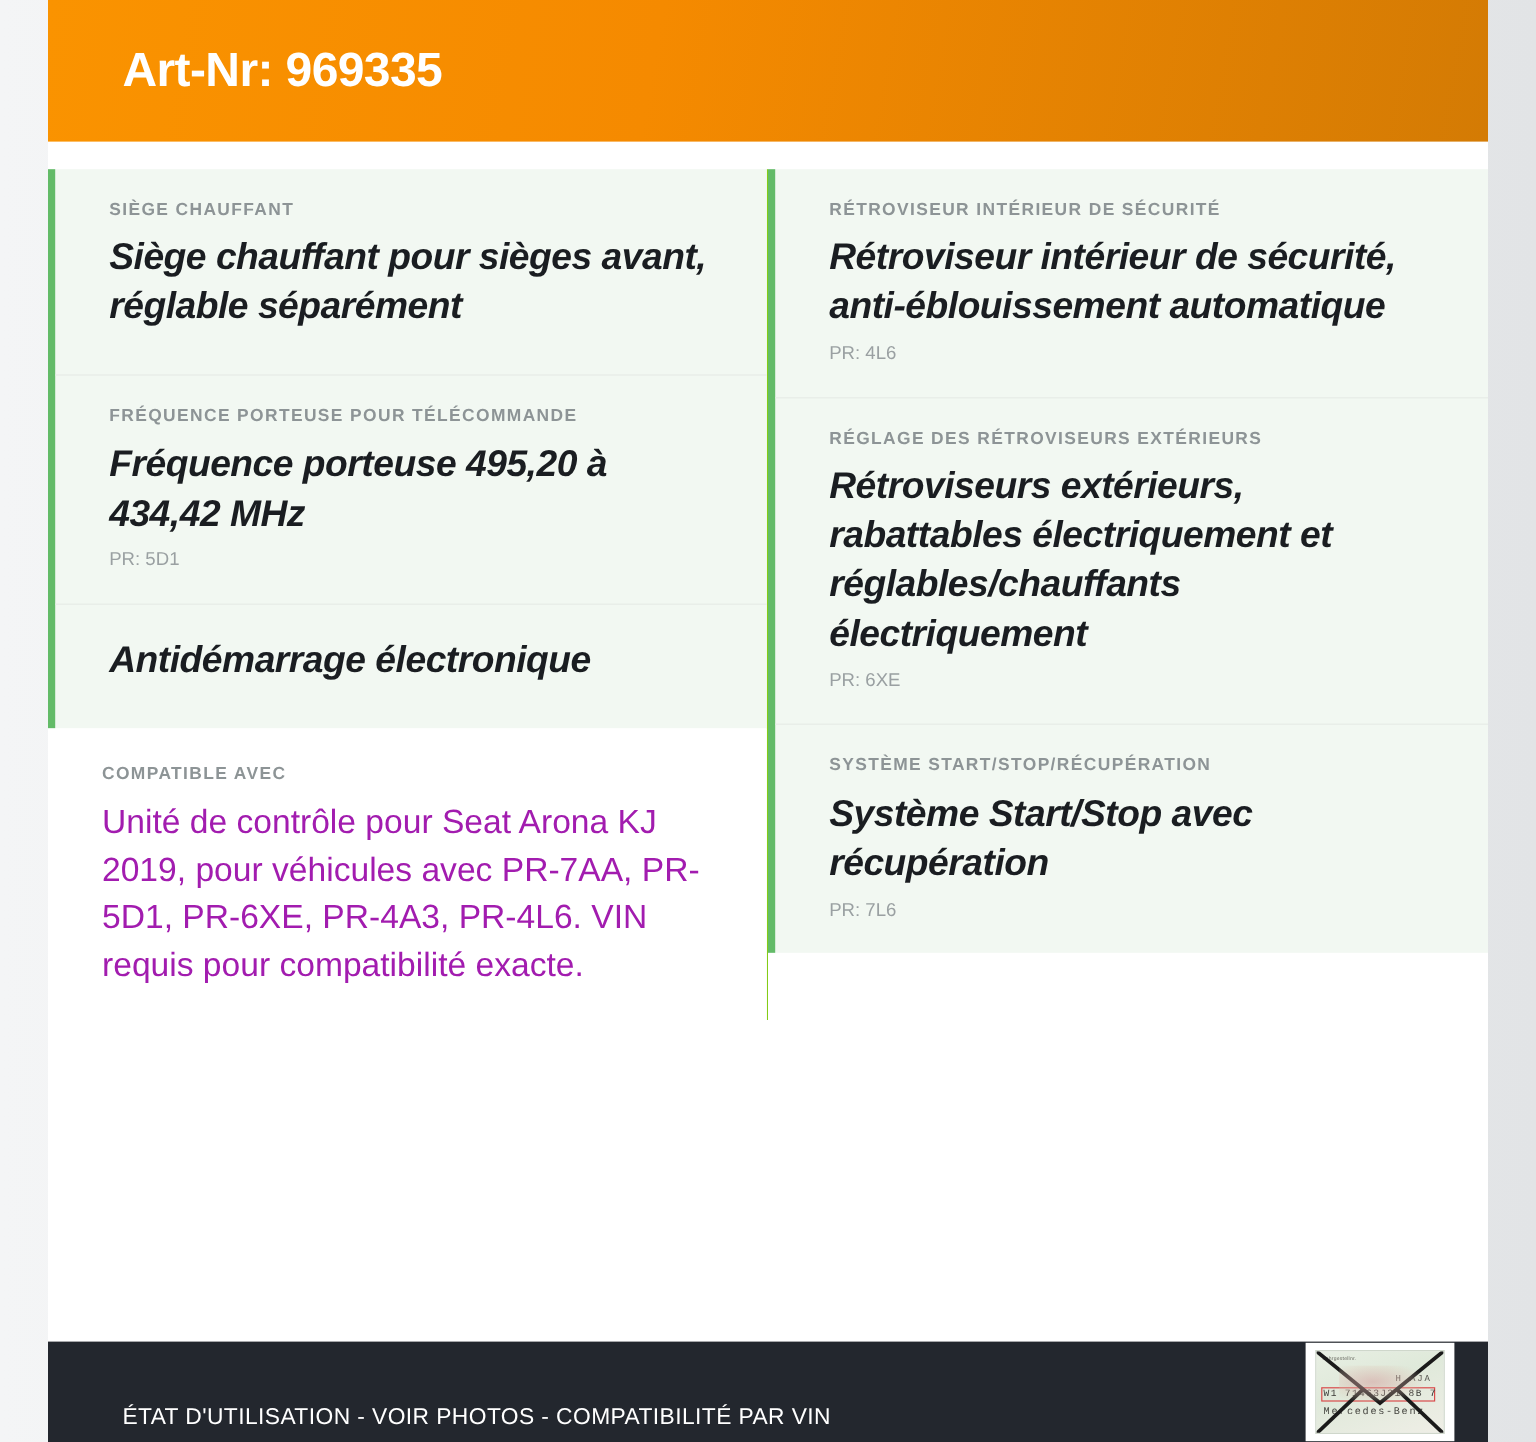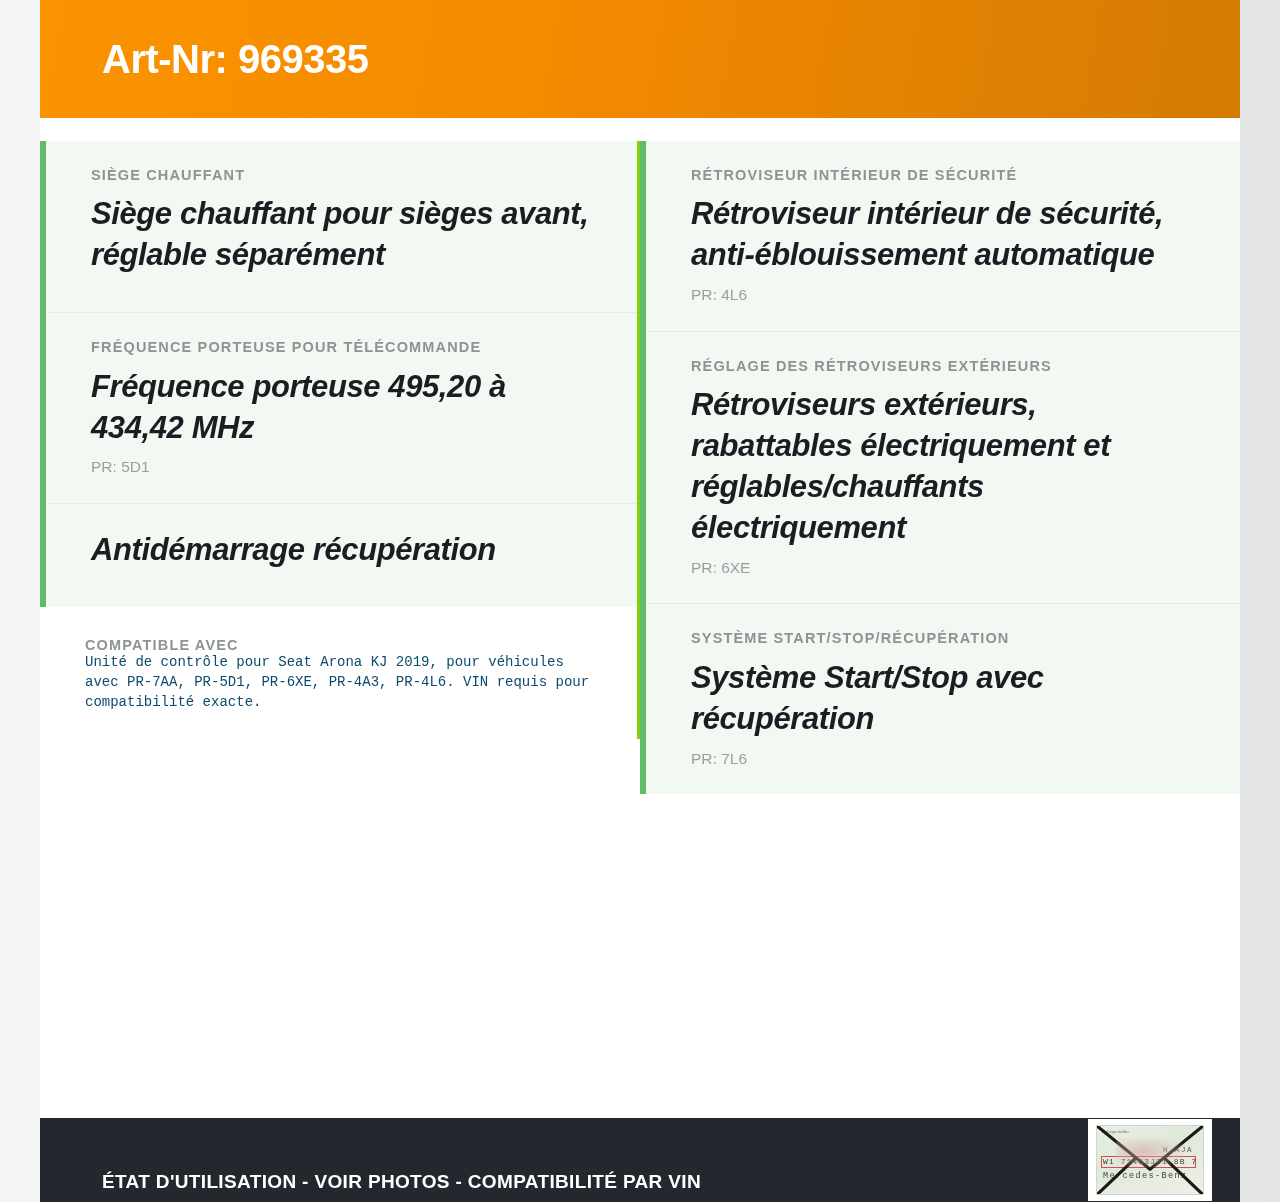--- a/index.html
+++ b/index.html
@@ -47,21 +47,21 @@
     align-items: flex-start;
     min-height: 0;
   }
   .col {
     width: 600px;
     box-sizing: border-box;
     display: flex;
     flex-direction: column;
   }
   .col-left {
-    border-right: 3px solid #84cc16;
+    border-right: 1px solid #84cc16;
   }
   .feature-group {
     background: #f2f8f2;
     border-left: 6px solid #63bb68;
     box-sizing: border-box;
     width: 100%;
   }
   .feature {
     padding: 26px 44px 26px 45px;
     border-bottom: 1px solid #e6ece6;
@@ -99,43 +99,43 @@
     padding: 30px 44px 26px 45px;
     box-sizing: border-box;
     width: 100%;
   }
   .compat-label {
     color: #8d9496;
     font-size: 14.5px;
     font-weight: bold;
     letter-spacing: 1.15px;
     text-transform: uppercase;
+    margin-bottom: 12px;
   }
   .compat-text {
-    color: #0c4a6e;
-    font-size: 14px;
+    color: #a21caf;
+    font-size: 28px;
     line-height: 1.42;
-    font-family: Liberation Mono, monospace;
   }
   
   .footer {
     flex: 0 0 auto;
     height: 84px;
     background: #23272e;
     display: flex;
     align-items: center;
     justify-content: space-between;
     padding: 0 0 0 62px;
     box-sizing: border-box;
     position: relative;
   }
   .footer-text {
     color: #ffffff;
     font-size: 19px;
-    font-weight: bold;
+    font-weight: normal;
     letter-spacing: 0.35px;
     text-transform: uppercase;
     margin-top: 44px;
   }
   .footer-thumb {
     width: 124px;
     height: 82px;
     margin-right: 28px;
     background: #ffffff;
     position: relative;
@@ -229,21 +229,21 @@
         <div class="feature">
           <div class="feature-label">SIÈGE CHAUFFANT</div>
           <div class="feature-title">Siège chauffant pour sièges avant, réglable séparément</div>
         </div>
         <div class="feature">
           <div class="feature-label">FRÉQUENCE PORTEUSE POUR TÉLÉCOMMANDE</div>
           <div class="feature-title">Fréquence porteuse 495,20 à 434,42 MHz</div>
           <div class="feature-pr">PR: 5D1</div>
         </div>
         <div class="feature">
-          <div class="feature-title">Antidémarrage récupération</div>
+          <div class="feature-title">Antidémarrage électronique</div>
         </div>
       </div>
 
       <div class="compat">
         <div class="compat-label">COMPATIBLE AVEC</div>
         <div class="compat-text">Unité de contrôle pour Seat Arona KJ 2019, pour véhicules avec PR-7AA, PR-5D1, PR-6XE, PR-4A3, PR-4L6. VIN requis pour compatibilité exacte.</div>
       </div>
     </div>
 
     <div class="col col-right">

